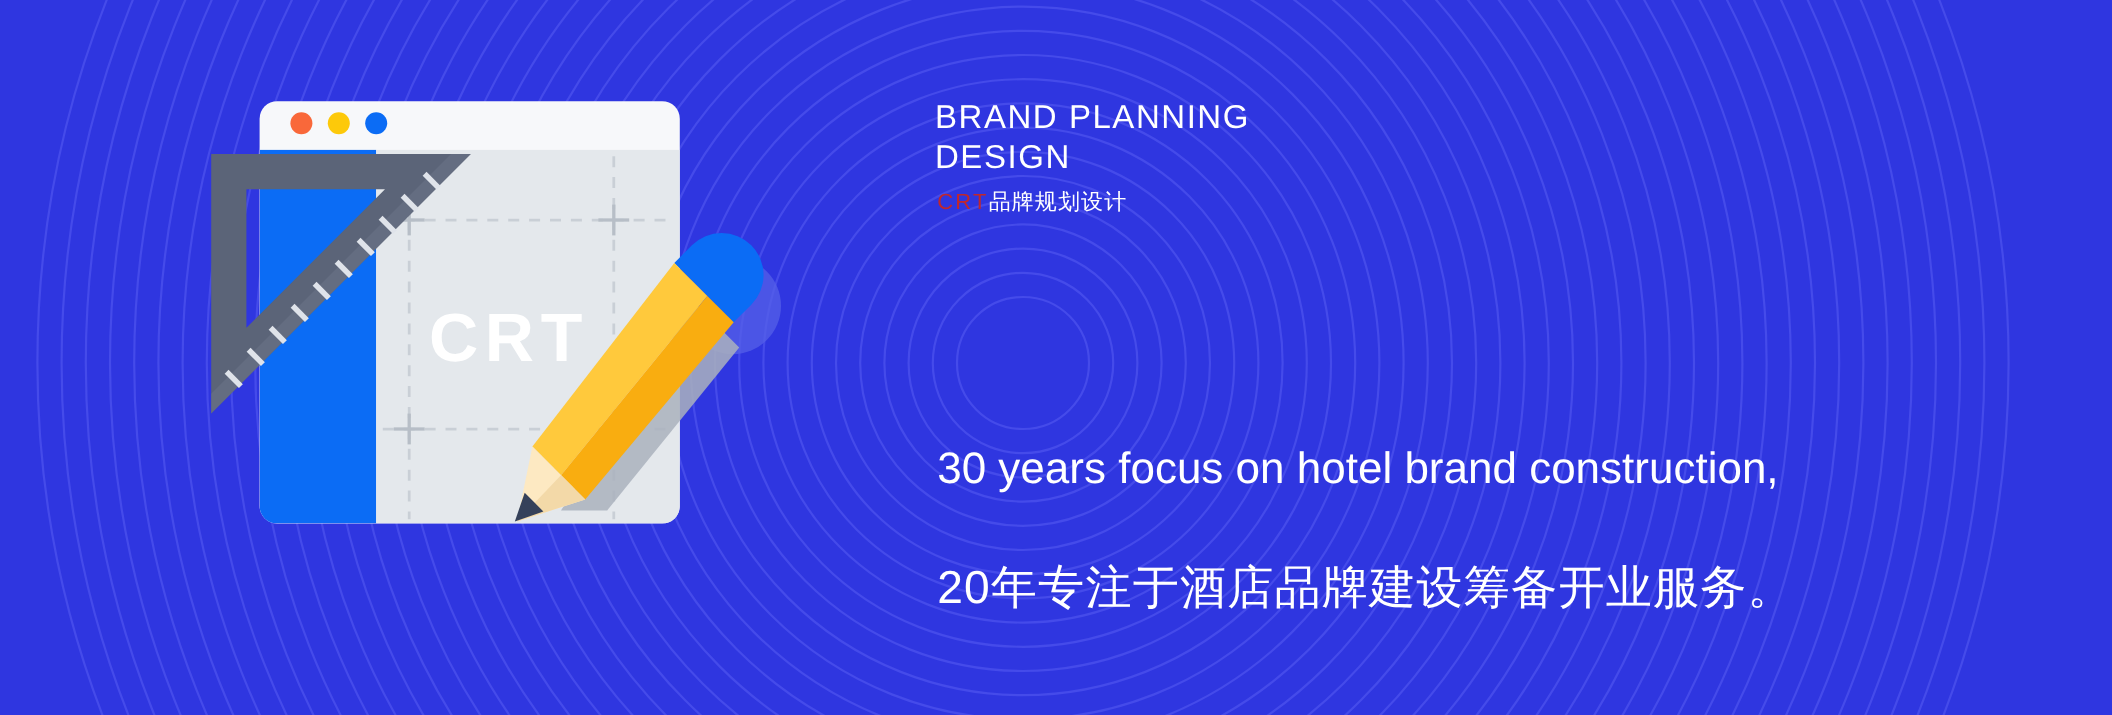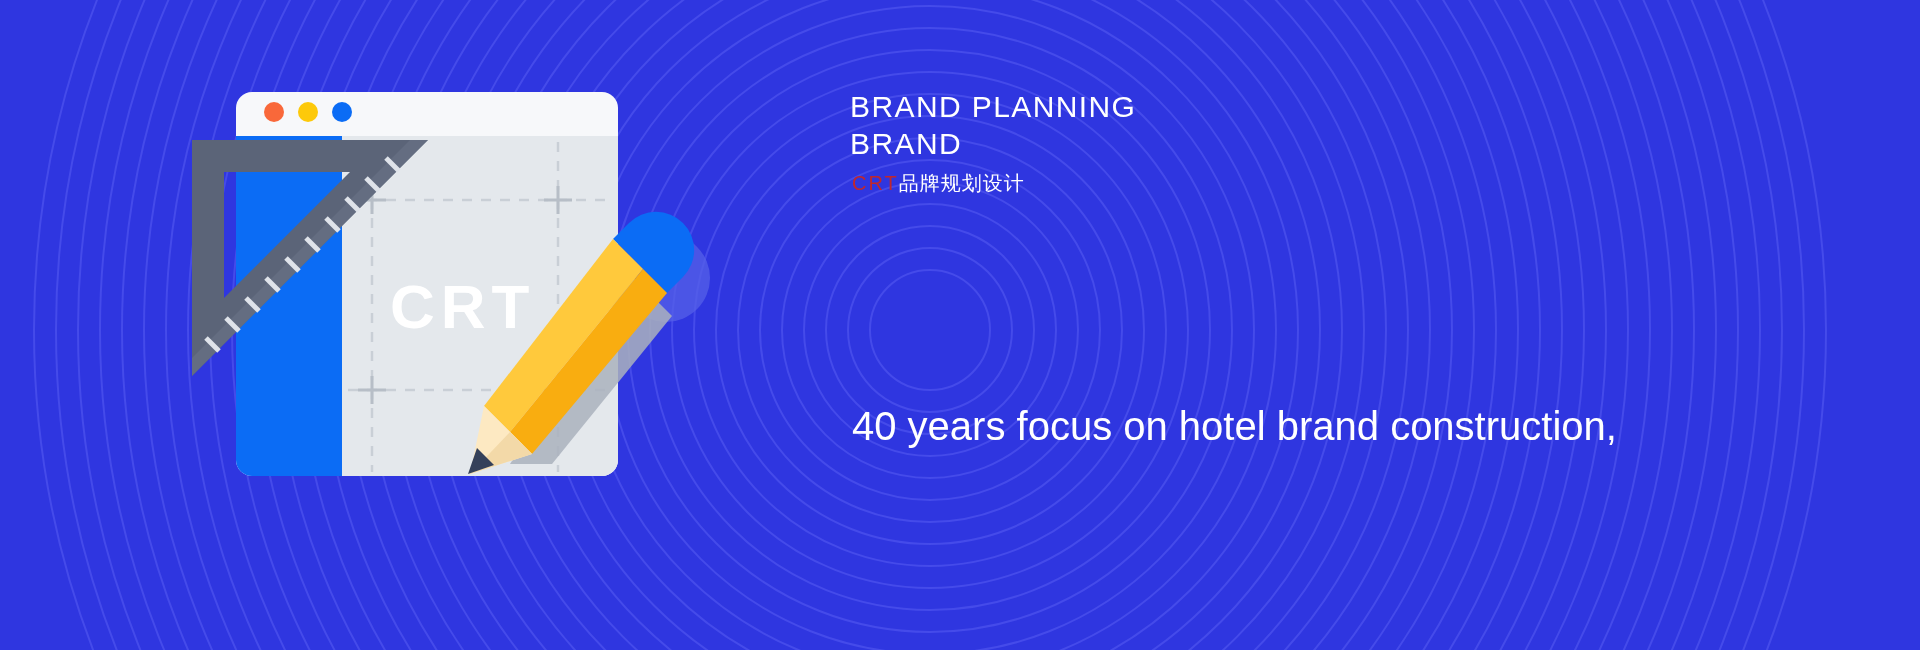--- a/index.html
+++ b/index.html
@@ -203,24 +203,25 @@
       <path d="M330,372 L352,394 L290,414 Z" fill="#f3d9a8"></path>
 
       <path d="M297,388 L314,405 L288,414 Z" fill="#35415a"></path>
     </g>
   </svg>
 
   <div id="copy">
 
     <div class="eyebrow">
       <span>BRAND PLANNING</span><br>
-      <span>BRAND</span>
+      <span>DESIGN</span>
     </div>
 
     <div class="eyebrow-cn"><span class="crt-mark">CRT</span><span>品牌规划设计</span></div>
 
     <div class="tagline-en">
-      <span>40 years focus on hotel brand construction,</span><br>
+      <span>30 years focus on hotel brand construction,</span><br>
     </div>
 
+    <div class="tagline-cn">20年专注于酒店品牌建设筹备开业服务。</div>
   </div>
 
 </div>
 
 </body></html>

